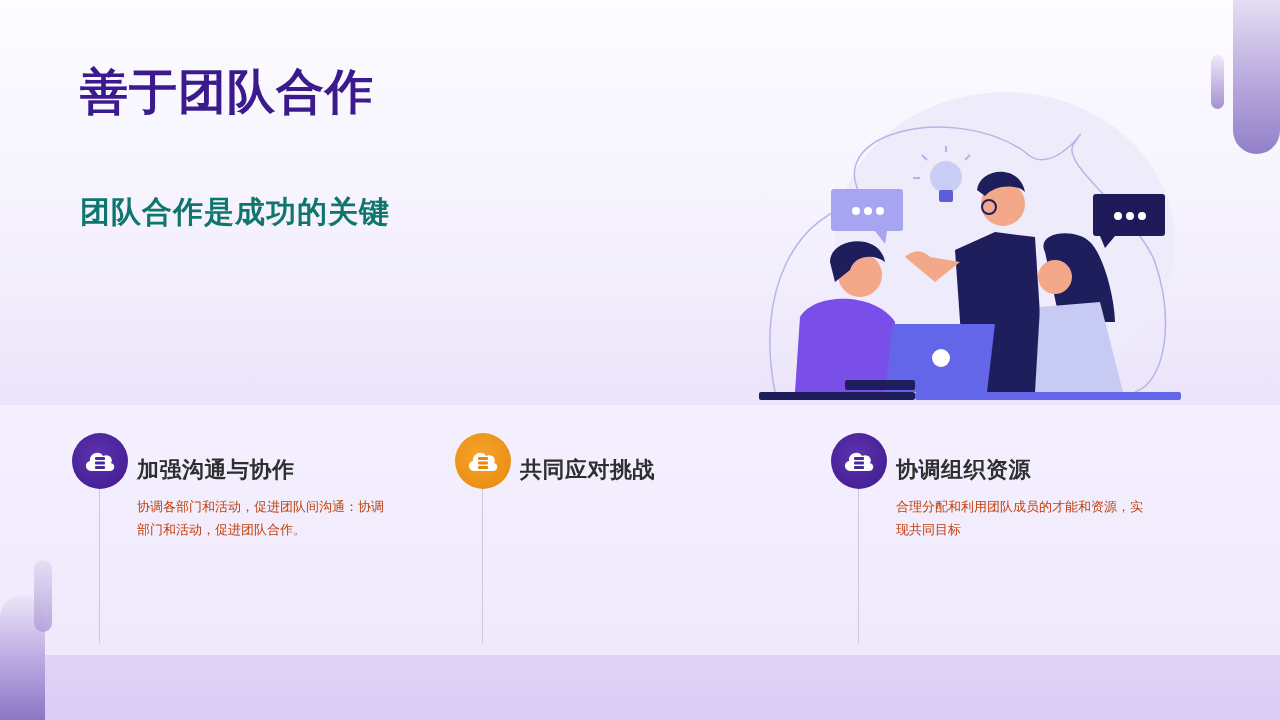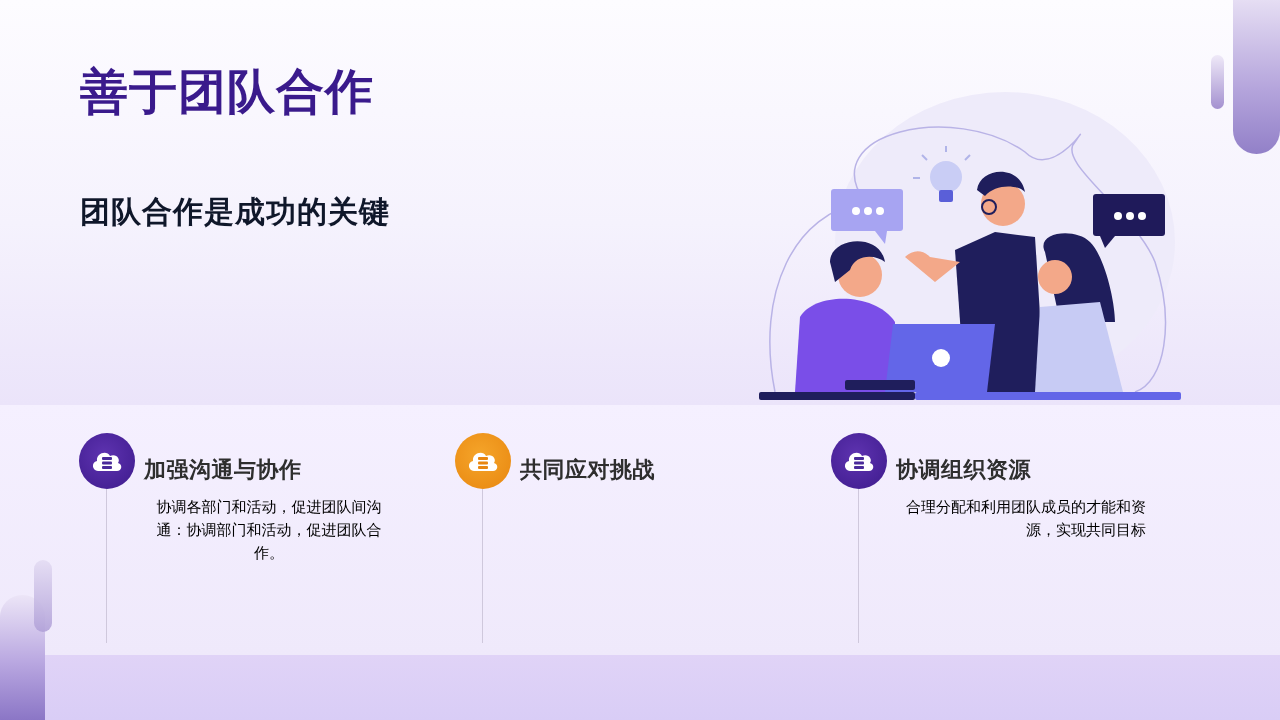--- a/index.html
+++ b/index.html
@@ -20,21 +20,21 @@
   .bottom-band {
     position:absolute; left:0; top:655px; width:1280px; height:65px;
     background: linear-gradient(180deg, #e0d3f7 0%, #d9cdf6 100%);
   }
   .main-title {
     position:absolute; left:80px; top:60px;
     font-size:48px; font-weight:bold; color:#3a1a8c; letter-spacing:1px;
   }
   .subtitle {
     position:absolute; left:80px; top:192px;
-    font-size:30px; font-weight:bold; color:#0f172a; letter-spacing:1px;
+    font-size:30px; font-weight:bold; color:#0f766e; letter-spacing:1px;
   }
   
   .deco-tr-big {
     position:absolute; left:1233px; top:-10px; width:47px; height:164px;
     border-radius:0 0 24px 24px;
     background: linear-gradient(180deg, #ebe4f6 0%, #b5a5dc 60%, #9280c8 100%);
   }
   .deco-tr-small {
     position:absolute; left:1211px; top:55px; width:13px; height:54px; border-radius:7px;
     background: linear-gradient(180deg, #efe9f8 0%, #a491d0 100%);
@@ -59,21 +59,21 @@
   .feature .circle.orange { background: radial-gradient(circle at 45% 40%, #f5a52a 0%, #e8860f 100%); }
   .feature .vline {
     position:absolute; left:27px; top:56px; width:1px; height:154px; background:#cfc8dc;
   }
   .feature .ftitle {
     position:absolute; left:65px; top:22px;
     font-size:22px; font-weight:bold; color:#2e2e2e; letter-spacing:.5px; white-space:nowrap;
   }
   .feature .fdesc {
     position:absolute; left:65px; top:62px; width:250px;
-    font-size:15px; line-height:23px; color:#000000;
+    font-size:13px; line-height:23px; color:#c2410c;
   }
   .illustration { position:absolute; left:755px; top:92px; width:430px; height:312px; }
 </style>
 </head>
 <body>
 
 <div class="top-area"></div>
 <div class="mid-area"></div>
 <div class="bottom-band"></div>
 
@@ -135,21 +135,21 @@
       <path d="M138 232 L240 232 L232 300 L130 300 Z" fill="#6366e8"></path>
       <circle cx="186" cy="266" r="9" fill="#fff"></circle>
       <rect x="90" y="288" width="70" height="10" rx="2" fill="#1f1e5c"></rect>
     </g>
 
     <rect x="4" y="300" width="156" height="8" rx="2" fill="#1f1e5c"></rect>
     <rect x="160" y="300" width="266" height="8" rx="2" fill="#6366e8"></rect>
   </svg>
 </div>
 
-<div class="feature" style="left:79px;text-align:center;">
+<div class="feature" style="left:72px;">
   <div class="circle purple">
     <svg width="34" height="28" viewBox="0 0 34 28">
       <path d="M8 24 C2 24 1 15 7 14 C6 6 17 3 20 9 C26 6 31 12 28 16 C33 17 32 24 27 24 Z" fill="#fff"></path>
       <rect x="12" y="10" width="10" height="3" rx="1" fill="#4a2a9a"></rect>
       <rect x="12" y="14.5" width="10" height="3" rx="1" fill="#4a2a9a"></rect>
       <rect x="12" y="19" width="10" height="3" rx="1" fill="#4a2a9a"></rect>
     </svg>
   </div>
   <div class="vline"></div>
   <div class="ftitle">加强沟通与协作</div>
@@ -162,21 +162,21 @@
       <path d="M8 24 C2 24 1 15 7 14 C6 6 17 3 20 9 C26 6 31 12 28 16 C33 17 32 24 27 24 Z" fill="#fff"></path>
       <rect x="12" y="10" width="10" height="3" rx="1" fill="#e8860f"></rect>
       <rect x="12" y="14.5" width="10" height="3" rx="1" fill="#e8860f"></rect>
       <rect x="12" y="19" width="10" height="3" rx="1" fill="#e8860f"></rect>
     </svg>
   </div>
   <div class="vline"></div>
   <div class="ftitle">共同应对挑战</div>
 </div>
 
-<div class="feature" style="left:831px;text-align:right;">
+<div class="feature" style="left:831px;">
   <div class="circle purple">
     <svg width="34" height="28" viewBox="0 0 34 28">
       <path d="M8 24 C2 24 1 15 7 14 C6 6 17 3 20 9 C26 6 31 12 28 16 C33 17 32 24 27 24 Z" fill="#fff"></path>
       <rect x="12" y="10" width="10" height="3" rx="1" fill="#4a2a9a"></rect>
       <rect x="12" y="14.5" width="10" height="3" rx="1" fill="#4a2a9a"></rect>
       <rect x="12" y="19" width="10" height="3" rx="1" fill="#4a2a9a"></rect>
     </svg>
   </div>
   <div class="vline"></div>
   <div class="ftitle">协调组织资源</div>

